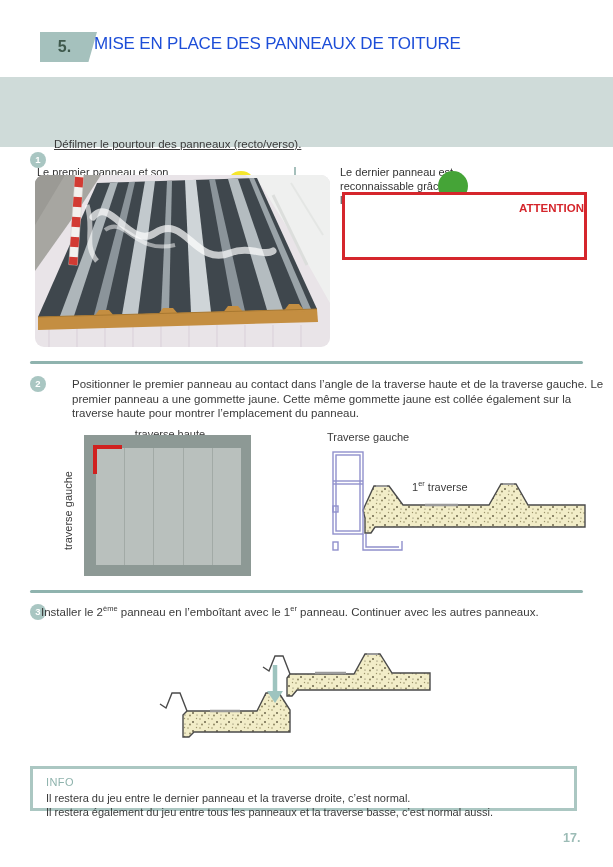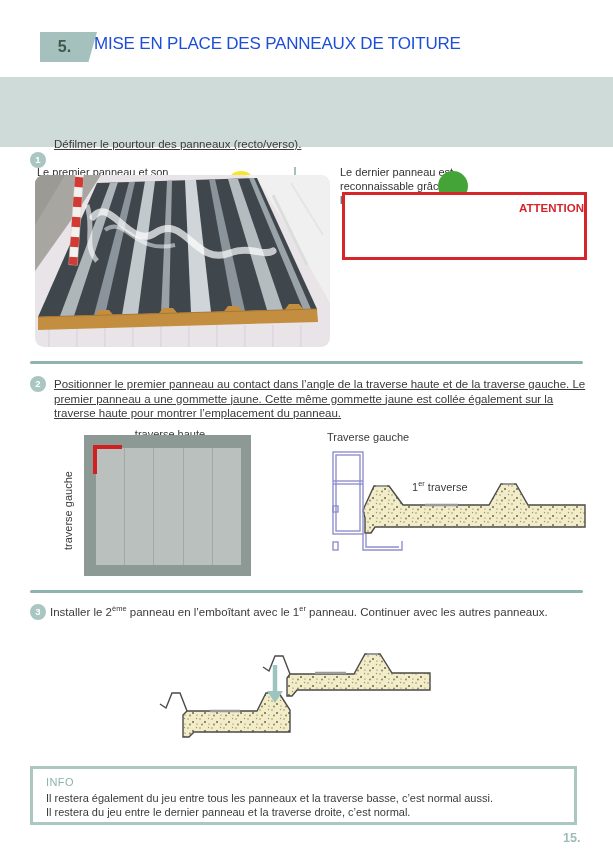--- a/index.html
+++ b/index.html
@@ -74,21 +74,21 @@
   
   .d2r-title { left:327px; top:431px; font-size:11px; }
   .d2r-svg { left:330px; top:448px; }
   .d2r-panel-label { left:412px; top:481px; font-size:11px; }
 
   
   .d3-svg { left:150px; top:645px; }
 
   
   .info-box {
-    left:30px; top:766px; width:547px; height:59px;
+    left:30px; top:766px; width:547px; height:45px;
     border:3px solid #abc7c2; padding:7px 13px; background:#fff;
   }
   .info-title { color:#8fb3ad; font-size:11px; letter-spacing:0.4px; margin-bottom:3px; }
   .info-line { font-size:11px; line-height:14px; color:#3a3a3a; }
 
   .page-number { left:563px; top:831px; color:#9cbcb6; font-weight:bold; font-size:12.5px; }
 </style>
 </head>
 <body>
 
@@ -168,21 +168,21 @@
     </svg>
   </div>
 
   <div class="abs attention-box">
     <div class="attention-title">ATTENTION</div>
   </div>
 
   <div class="abs divider" style="top:361px;"></div>
 
   <span class="abs step-circle" style="left:30px; top:376px;">2</span>
-  <p class="abs step-text" style="left:54px; top:377px; width:534px;text-decoration:underline;">Positionner le premier panneau au contact dans l’angle de la traverse haute et de la traverse gauche. Le premier panneau a une gommette jaune. Cette même gommette jaune est collée également sur la traverse haute pour montrer l’emplacement du panneau.</p>
+  <p class="abs step-text" style="left:72px; top:377px; width:534px;">Positionner le premier panneau au contact dans l’angle de la traverse haute et de la traverse gauche. Le premier panneau a une gommette jaune. Cette même gommette jaune est collée également sur la traverse haute pour montrer l’emplacement du panneau.</p>
 
   <div class="abs d2-label-top">traverse haute</div>
   <div class="abs d2-frame"></div>
   <div class="abs d2-inner">
     <div class="d2-cell"></div>
     <div class="d2-cell"></div>
     <div class="d2-cell"></div>
     <div class="d2-cell"></div>
     <div class="d2-cell"></div>
   </div>
@@ -218,21 +218,21 @@
       <rect x="3" y="94" width="5" height="8"></rect>
     </g>
   </svg>
   <div class="abs d2r-panel-label">
     <span>1</span><sup class="sp">er</sup><span> traverse</span>
   </div>
 
   <div class="abs divider" style="top:590px;"></div>
 
   <span class="abs step-circle" style="left:30px; top:604px;">3</span>
-  <p class="abs step-text" style="left:50px; top:605px; width:534px;">
+  <p class="abs step-text" style="left:41px; top:605px; width:534px;">
     <span>Installer le 2</span><sup class="sp">ème</sup><span> panneau en l’emboîtant avec le 1</span><sup class="sp">er</sup><span> panneau. Continuer avec les autres panneaux.</span>
   </p>
 
   <svg class="abs d3-svg" width="320" height="110" viewBox="0 0 320 110">
     <defs>
       <pattern id="foam3" width="12" height="9" patternUnits="userSpaceOnUse">
         <rect width="12" height="9" fill="#f2edc8"></rect>
         <circle cx="2" cy="2" r="0.8" fill="#9c946a"></circle>
         <circle cx="7" cy="5" r="1" fill="#6b654a"></circle>
         <circle cx="10.5" cy="1.5" r="0.7" fill="#9c946a"></circle>
@@ -252,19 +252,19 @@
     <line x1="118" y1="48" x2="127" y2="48" stroke="#9a9a9a" stroke-width="2"></line>
 
     <g>
       <line x1="125" y1="20" x2="125" y2="48" stroke="#9ec4bf" stroke-width="4.5"></line>
       <polygon points="117,46 133,46 125,58" fill="#9ec4bf"></polygon>
     </g>
   </svg>
 
   <div class="abs info-box">
     <div class="info-title">INFO</div>
+    <p class="info-line">Il restera du jeu entre le dernier panneau et la traverse droite, c’est normal.</p>
     <p class="info-line">Il restera également du jeu entre tous les panneaux et la traverse basse, c’est normal aussi.</p>
-    <p class="info-line">Il restera du jeu entre le dernier panneau et la traverse droite, c’est normal.</p>
-  </div>
-
-  <div class="abs page-number">15.</div>
+  </div>
+
+  <div class="abs page-number">17.</div>
 
 </div>
 
 </body></html>

